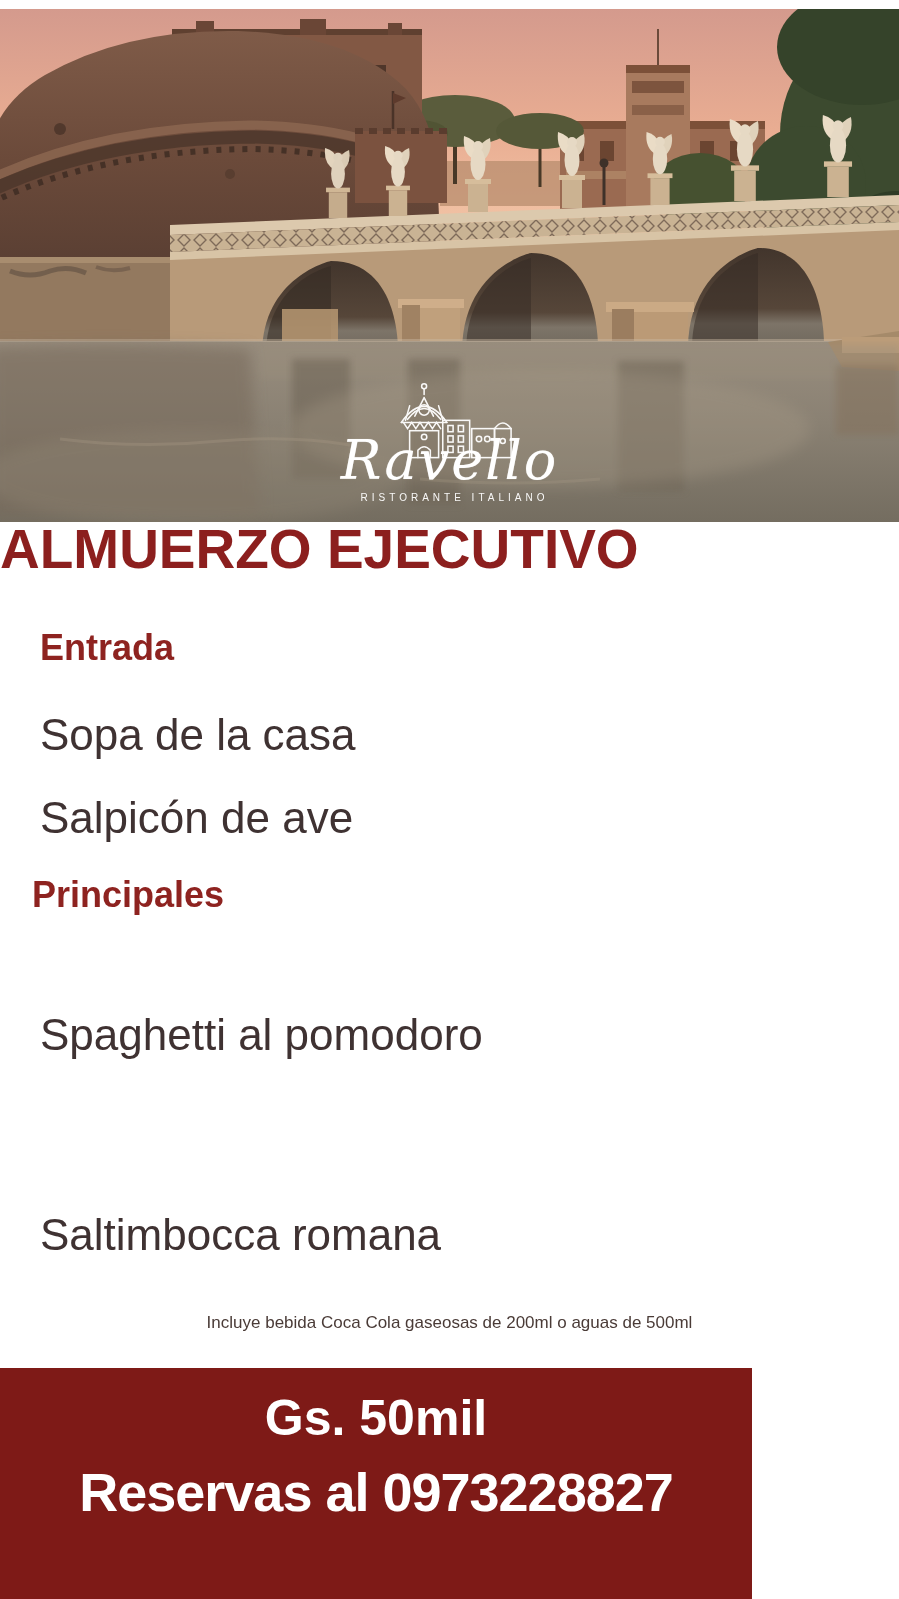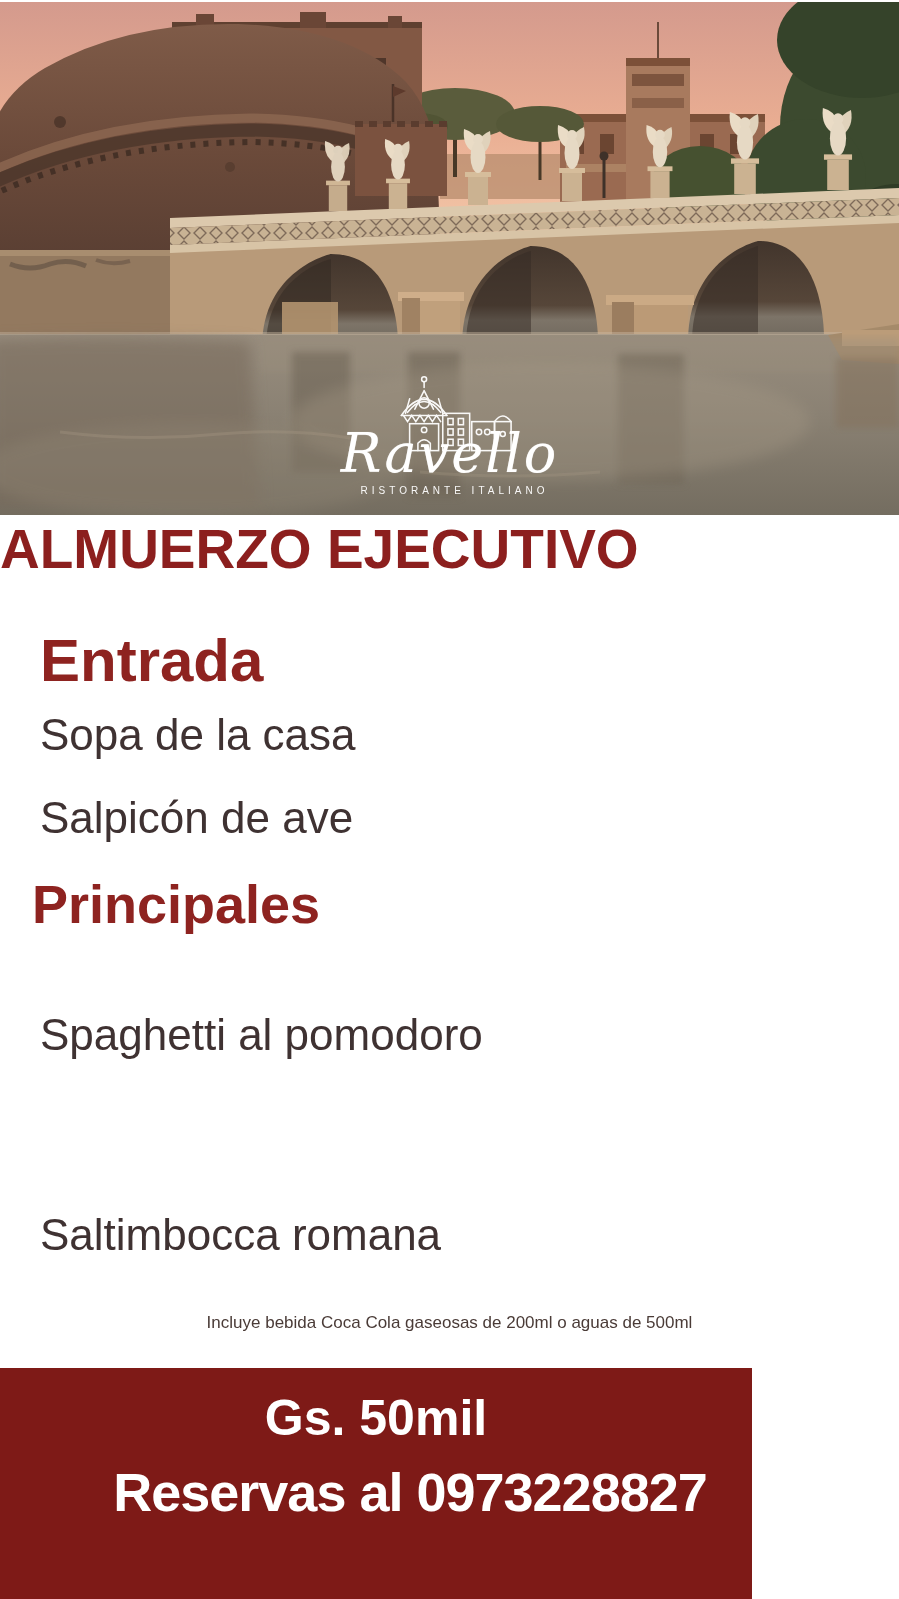--- a/index.html
+++ b/index.html
@@ -1,48 +1,48 @@
 <!DOCTYPE html>
 <html><head>
 <meta charset="utf-8">
 <style>
   html,body{margin:0;padding:0;background:#ffffff;}
   .poster{
     position:relative;width:899px;height:1599px;overflow:hidden;
     background:#ffffff;font-family:"Liberation Sans",sans-serif;
   }
   
-  .photo{position:absolute;left:0;top:2px;width:899px;height:513px;overflow:hidden;}
+  .photo{position:absolute;left:0;top:9px;width:899px;height:513px;overflow:hidden;}
   .photo svg.scene{display:block;width:899px;height:513px;}
   .logo{position:absolute;left:0;right:0;top:372px;text-align:center;color:#fff;pointer-events:none;}
   .logo-art{display:block;margin:0 auto;width:150px;height:88px;opacity:.95;}
   .logo-name{
     font-family:"DejaVu Serif",serif;font-style:italic;font-weight:400;
     font-size:54px;line-height:.8;margin-top:-30px;letter-spacing:2px;
     text-shadow:0 0 1px rgba(255,255,255,.45);
   }
   .logo-tagline{font-size:10px;letter-spacing:4px;margin-top:10px;opacity:.95;font-weight:400;padding-left:10px;}
   
   .title{
     position:absolute;top:519px;left:0;width:899px;margin:0;
     font-size:55px;font-weight:700;color:#8c1f1e;letter-spacing:0px;line-height:1.1;
   }
   .heading{position:absolute;margin:0;color:#8e2320;font-weight:700;line-height:1.05;}
-  .h-entrada{left:40px;top:629px;font-size:60px;}
-  .h-principales{left:32px;top:876px;font-size:54px;}
+  .h-entrada{left:40px;top:629px;font-size:36px;}
+  .h-principales{left:32px;top:876px;font-size:36px;}
   .item{position:absolute;left:40px;color:#3f3232;font-size:44px;font-weight:400;line-height:1.05;}
   .i1{top:712px}.i2{top:795px}.i3{top:1012px}.i4{top:1118px}.i5{top:1212px}
   .note{
     position:absolute;top:1313px;left:0;width:899px;text-align:center;
     font-size:17px;color:#4a3b37;font-weight:400;
   }
   
   .banner{position:absolute;left:0;top:1368px;width:752px;height:231px;background:#7e1a17;color:#ffffff;}
   .price{position:absolute;top:21px;left:0;width:100%;text-align:center;font-size:50px;font-weight:700;letter-spacing:0;}
-  .reservation{position:absolute;top:93px;left:0;width:100%;text-align:center;font-size:54px;font-weight:700;letter-spacing:-1px;margin-left:34px;}
+  .reservation{position:absolute;top:93px;left:0;width:100%;text-align:center;font-size:54px;font-weight:700;letter-spacing:-1px;}
 </style>
 </head>
 <body>
 
 <div class="poster">
 
   <div class="photo">
     <svg class="scene" viewBox="0 0 899 513" preserveAspectRatio="none">
       <defs>
         <linearGradient id="sky" x1="0" y1="0" x2="0" y2="1">

